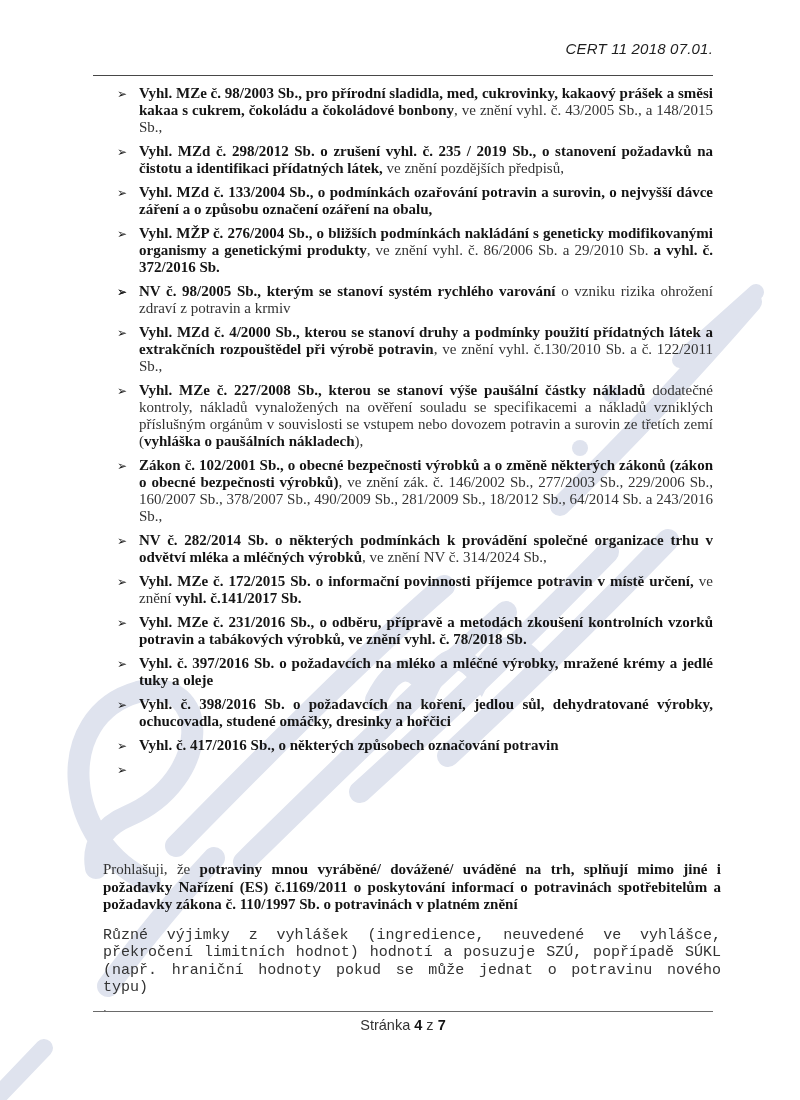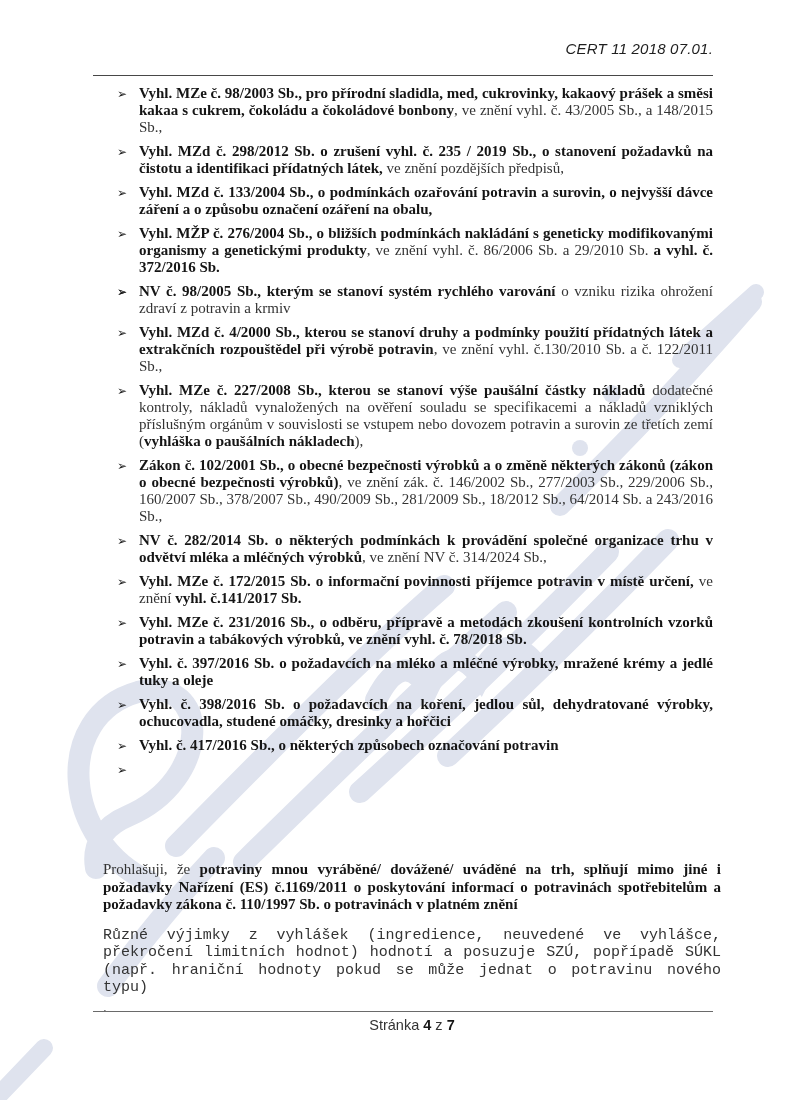--- a/index.html
+++ b/index.html
@@ -31,21 +31,21 @@
   .r{font-weight:normal;color:#333333;}
   .bottom-text{
     position:absolute;top:861px;left:95px;width:618px;
     font-size:15px;line-height:17.5px;text-align:justify;margin-left:8px;
   }
   .bottom-text p{margin:0;}
   .p-notes{margin-top:13px !important;font-family:Liberation Mono, monospace;}
   .p-period{margin-top:2px !important;text-align:left;}
   .rule-bottom{position:absolute;top:1011px;left:93px;width:620px;border-top:1.4px solid #6a6a6a;}
   .doc-footer{
-    position:absolute;top:1017px;left:102px;width:620px;text-align:center;
+    position:absolute;top:1017px;left:93px;width:620px;text-align:center;
     font-family:"Liberation Sans",sans-serif;font-size:14.5px;color:#1a1a1a;
   }
 </style>
 </head>
 <body>
 
 <div class="page">
 
   <svg class="wm" width="800" height="1100" viewBox="0 0 800 1100" aria-hidden="true">
     <g id="wm-group" fill="none" stroke="#dfe3ee" stroke-width="22" stroke-linecap="round">

